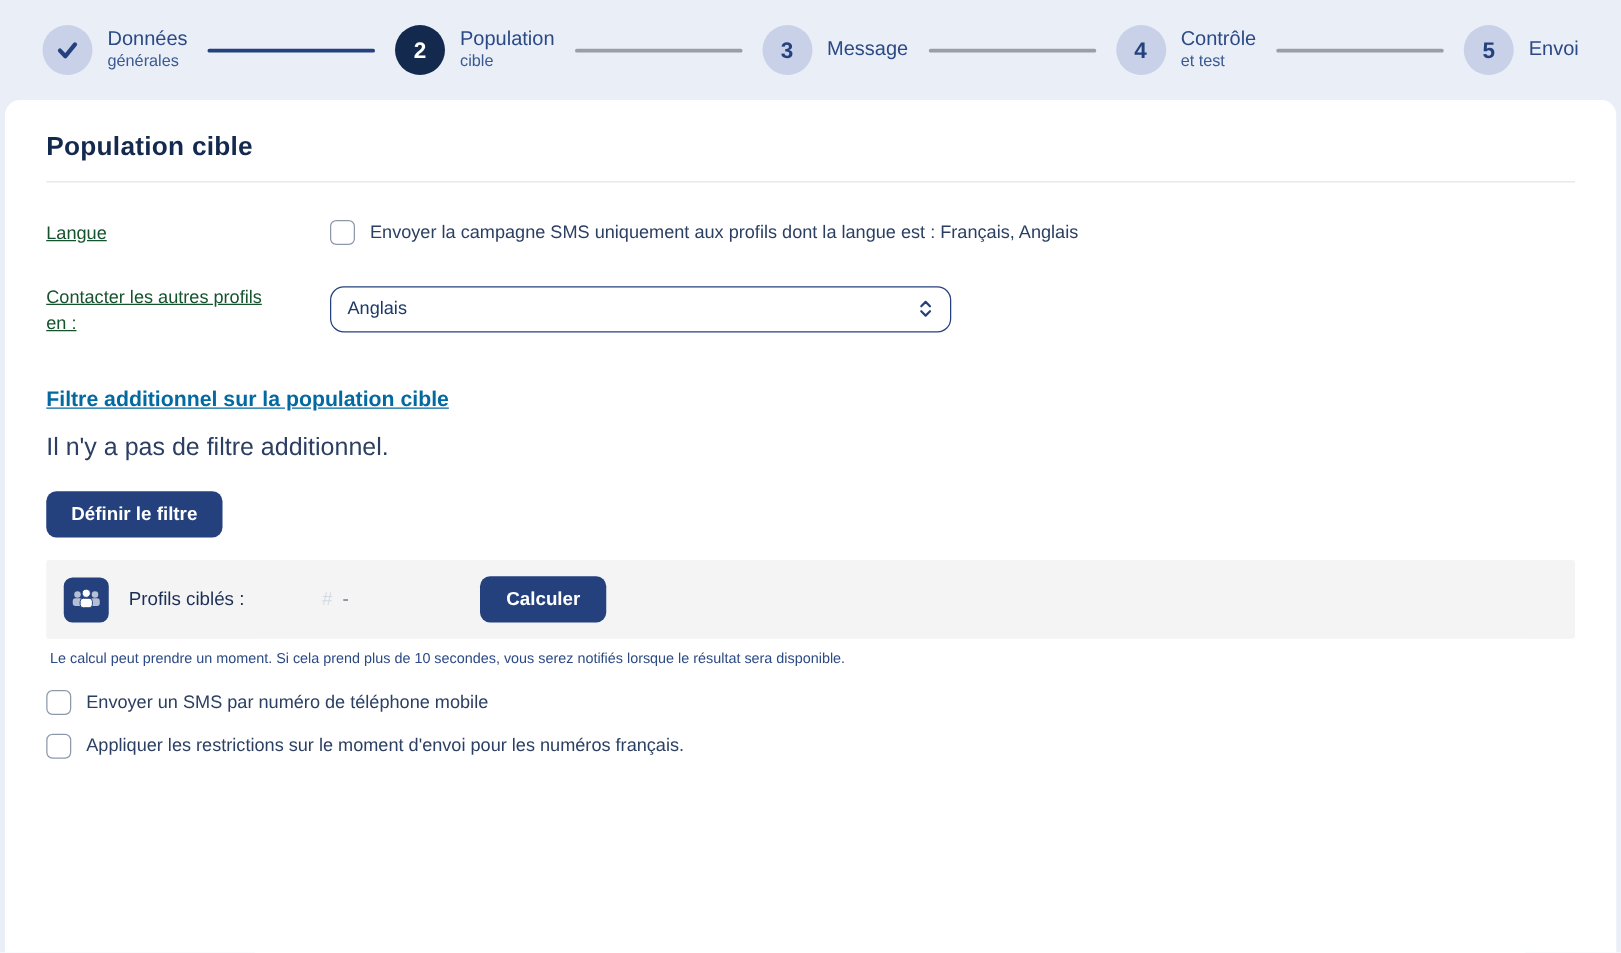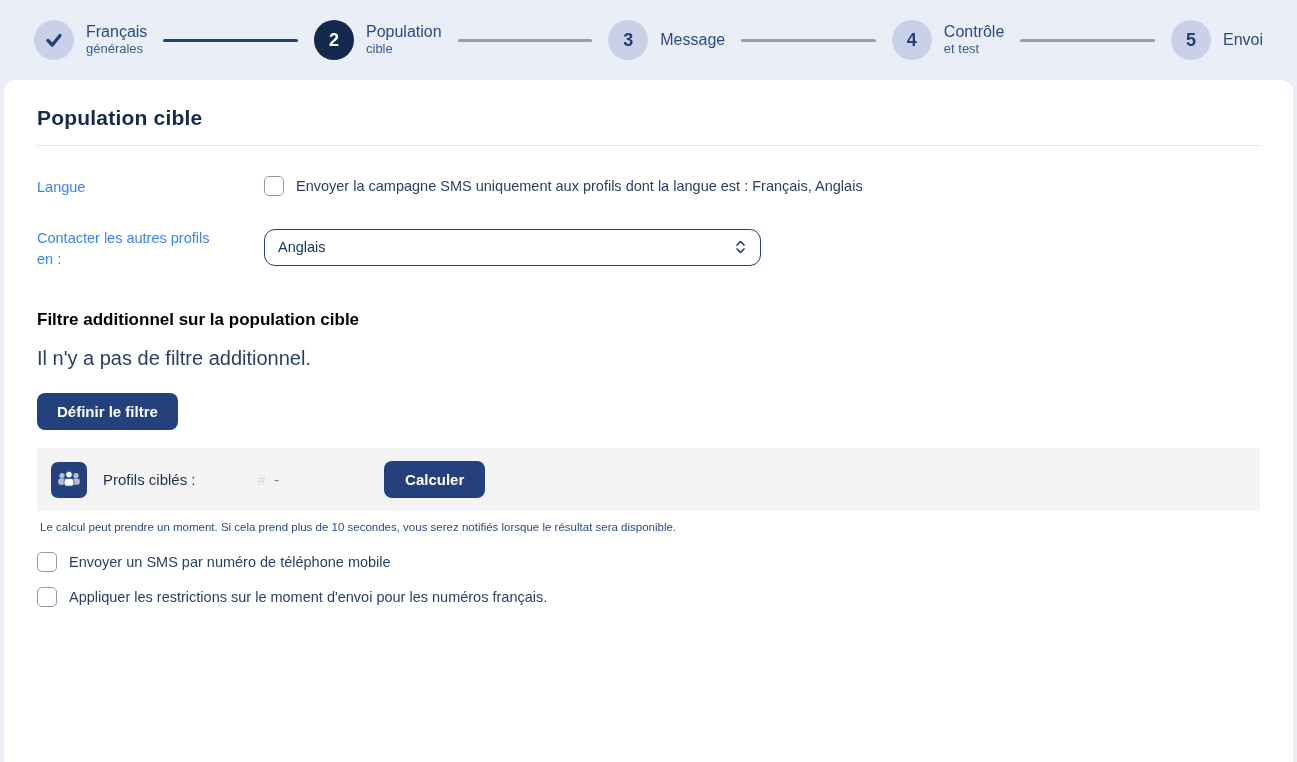--- a/index.html
+++ b/index.html
@@ -47,22 +47,22 @@
     font-weight:800;
     color:#14294e;
     letter-spacing:.2px;
     margin-bottom:15px;
   }
   .rule { border:none; border-top:1px solid #e3e5ea; margin:0 0 27px 0; }
 
   .form-row { display:flex; margin-bottom:26px; }
   .row-label {
     width:227px; flex:0 0 227px;
-    font-size:14.5px; color:#3b82f6;
-    padding-top:4px; line-height:1.45;
+    font-size:14.5px; color:#14532d;
+    padding-top:4px; line-height:1.45;text-decoration:underline;
   }
   .row-content { display:flex; align-items:center; }
 
   .checkbox {
     width:20px; height:20px;
     border:1.5px solid #8d99ab;
     border-radius:5px;
     background:#ffffff;
     flex:0 0 auto;
     cursor:pointer;
@@ -74,22 +74,23 @@
     border:1.6px solid #24417e;
     border-radius:11px;
     display:flex; align-items:center; justify-content:space-between;
     padding:0 13px;
     cursor:pointer;
     background:#ffffff;
   }
   .select .sel-value { font-size:14.5px; color:#1c3868; }
 
   .section-heading {
-    font-size:17px; font-weight:800; color:#000000;
+    font-size:17px; font-weight:800; color:#0369a1;
     margin:40px 0 0 0;
+    text-decoration:underline;
   }
   .empty-text { font-size:20px; color:#2b3f63; margin:17px 0 23px 0; }
 
   .btn {
     border:none; border-radius:8px;
     font-family:inherit; font-size:15px; font-weight:700;
     cursor:pointer;
   }
   .btn-primary { background:#24417e; color:#ffffff; padding:10px 20px; }
 
@@ -145,21 +146,21 @@
 
 <div class="stepper">
 
   <div class="step">
     <div class="circle done">
       <svg width="22" height="22" viewBox="0 0 22 22">
         <polyline points="5,11.5 9.3,16 17,6.5" fill="none" stroke="#24417e" stroke-width="3.4" stroke-linecap="round" stroke-linejoin="round"></polyline>
       </svg>
     </div>
     <div class="step-label">
-      <div class="l1">Français</div>
+      <div class="l1">Données</div>
       <div class="l2">générales</div>
     </div>
   </div>
 
   <div class="conn active"></div>
 
   <div class="step">
     <div class="circle current">
       <span class="num">2</span>
     </div>

